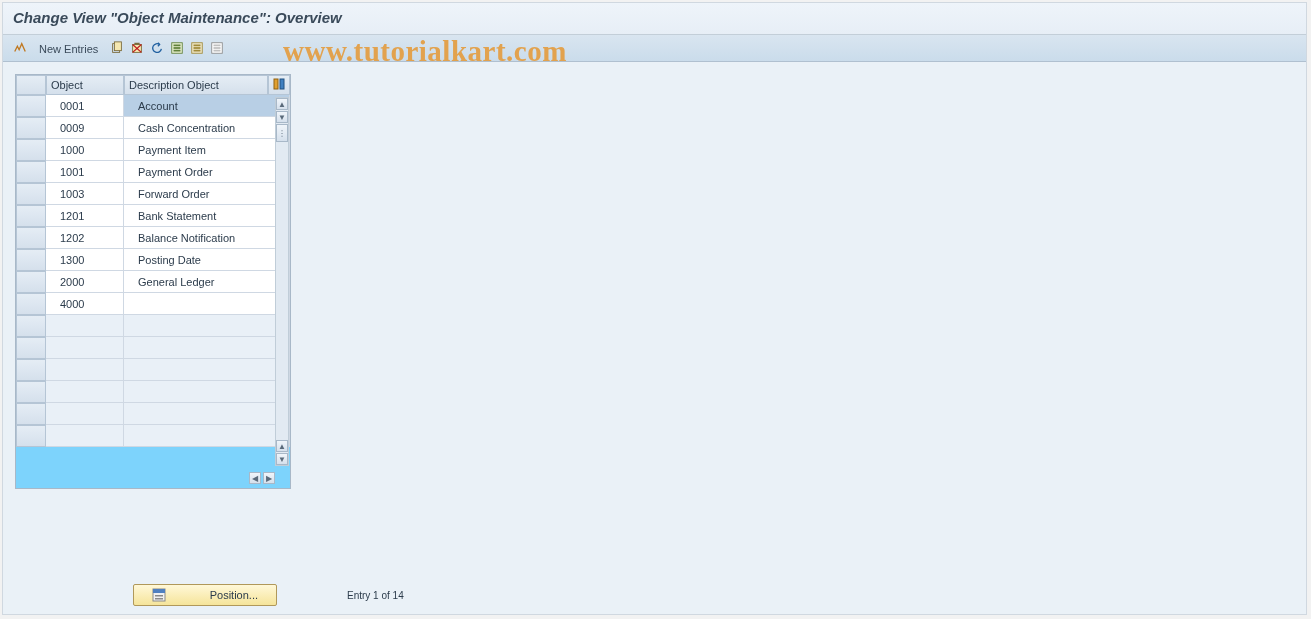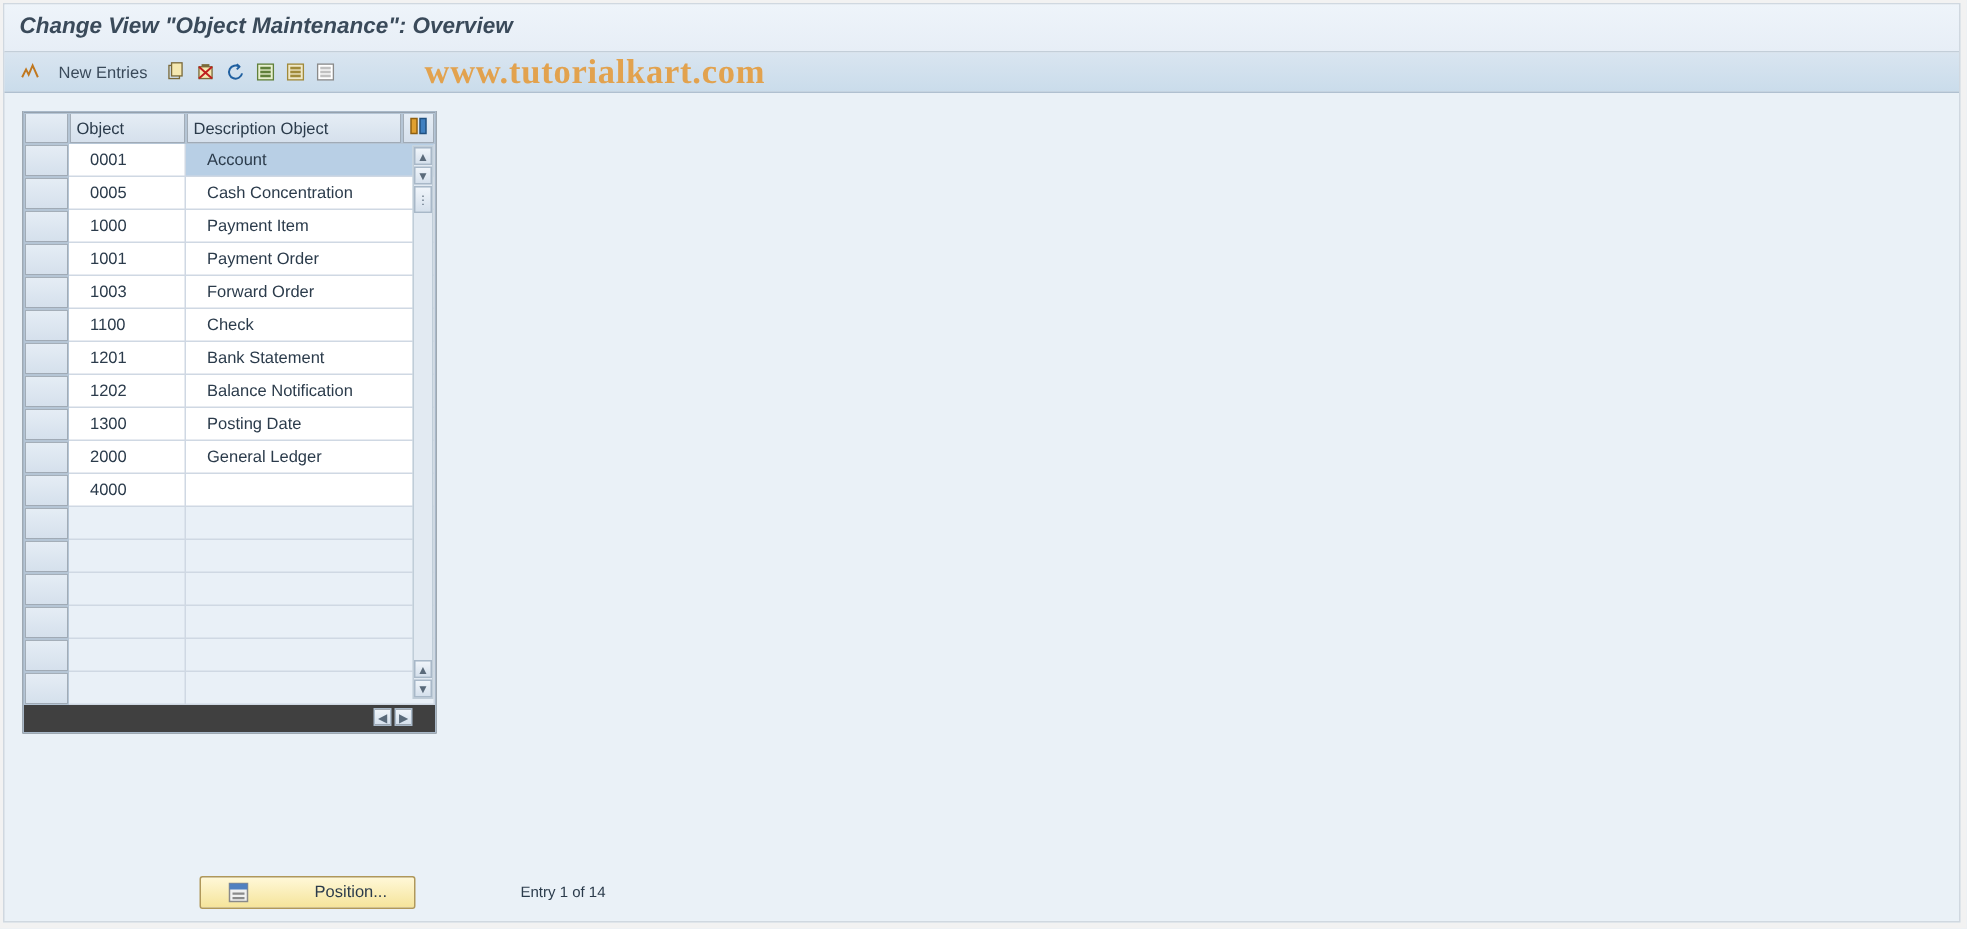--- a/index.html
+++ b/index.html
@@ -57,32 +57,32 @@
       font-size: 11px;
       cursor: pointer;
       padding: 2px 6px;
       margin: 0 2px;
     }
     .watermark {
       position: absolute;
       left: 280px;
       top: 0;
       font-family: Georgia, serif;
-      font-size: 23px;
+      font-size: 29px;
       font-weight: bold;
       color: #e2a24e;
       pointer-events: none;
       letter-spacing: 0.5px;
     }
     .content-area {
       padding: 12px;
     }
     .table-wrapper {
       border: 1px solid #a8b8c8;
-      background: #404040;
+      background: #7dd3fc;
       width: 276px;
       height: 415px;
       position: relative;
       display: flex;
       flex-direction: column;
     }
     .tbl {
       border-collapse: separate;
       border-spacing: 0;
       width: 100%;
@@ -259,42 +259,37 @@
           </tr>
         </thead>
         <tbody id="table-body">
         <tr>
               <td class="rowhead"></td>
               <td>0001</td>
               <td colspan="2" class="cell-selected">Account</td>
             </tr>
             <tr>
               <td class="rowhead"></td>
-              <td>0005</td>
+              <td>0009</td>
               <td colspan="2">Cash Concentration</td>
             </tr>
             <tr>
               <td class="rowhead"></td>
               <td>1000</td>
               <td colspan="2">Payment Item</td>
             </tr>
             <tr>
               <td class="rowhead"></td>
               <td>1001</td>
               <td colspan="2">Payment Order</td>
             </tr>
             <tr>
               <td class="rowhead"></td>
               <td>1003</td>
               <td colspan="2">Forward Order</td>
-            </tr>
-            <tr>
-              <td class="rowhead"></td>
-              <td>1100</td>
-              <td colspan="2">Check</td>
             </tr>
             <tr>
               <td class="rowhead"></td>
               <td>1201</td>
               <td colspan="2">Bank Statement</td>
             </tr>
             <tr>
               <td class="rowhead"></td>
               <td>1202</td>
               <td colspan="2">Balance Notification</td>

